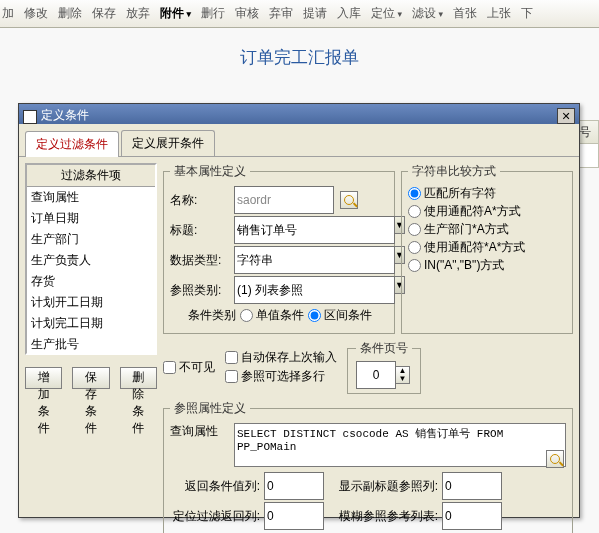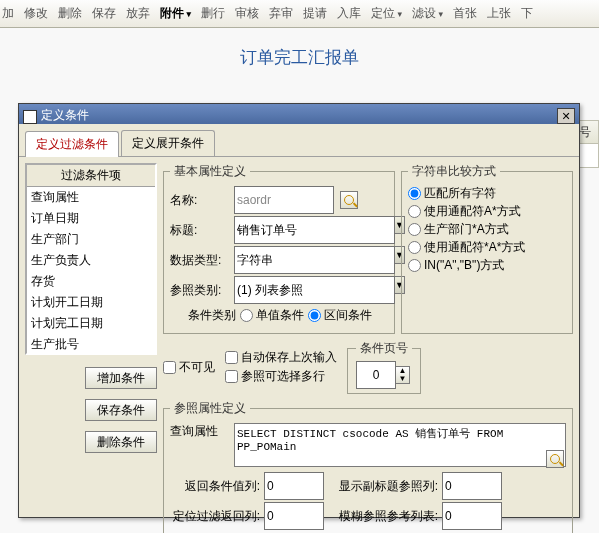--- a/index.html
+++ b/index.html
@@ -103,21 +103,21 @@
   .listbox .lhdr {
     background: #ece9d8;
     border-bottom: 1px solid #a0a0a0;
     text-align: center;
     padding: 2px 0;
   }
   .listbox .litem {
     padding: 2px 4px;
     cursor: default;
   }
-  .btncol { display:flex; flex-direction:column; align-items:flex-end; gap:10px; margin-top:12px;}
+  .btncol { display:flex; flex-direction:row; align-items:flex-start; gap:10px; margin-top:12px;}
   .wbtn {
     width: 72px; height: 22px;
     background: linear-gradient(#fff,#e0e0d0);
     border: 1px solid #808080;
     font-size: 12px;
     cursor: pointer;
   }
   .rightcol { flex:1; display:flex; flex-direction:column; gap:4px;}
   fieldset {
     border: 1px solid #a0a090;

